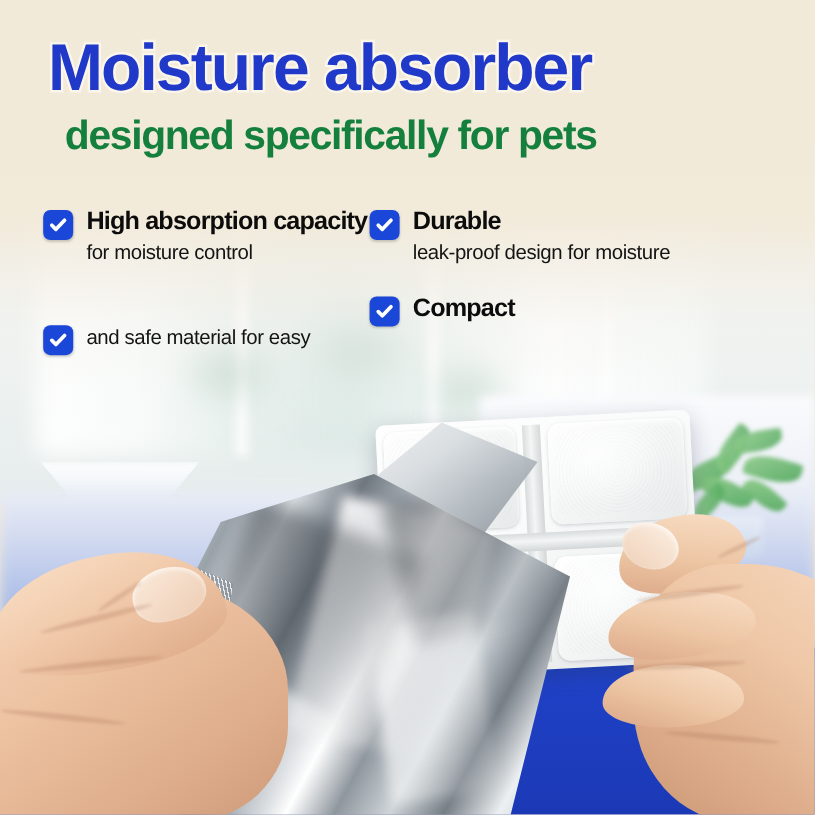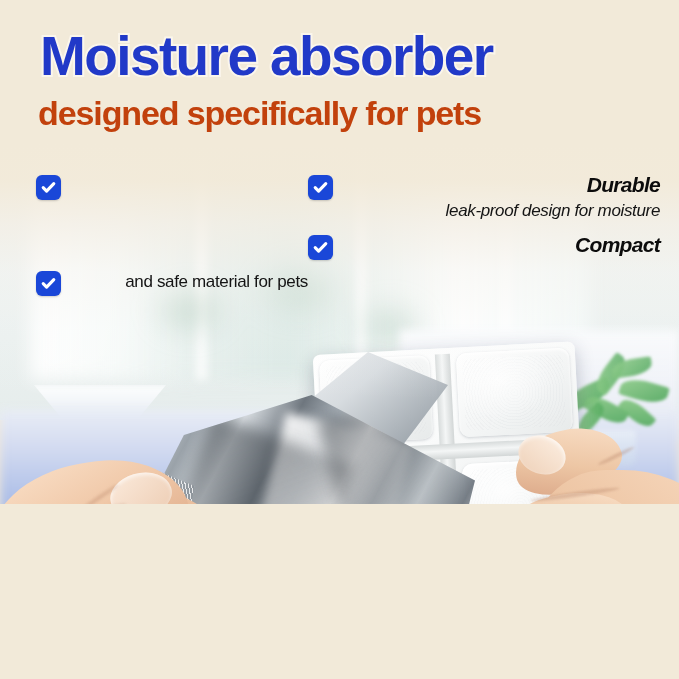--- a/index.html
+++ b/index.html
@@ -5,24 +5,23 @@
   * { margin:0; padding:0; box-sizing:border-box; }
   html,body { width:679px; height:679px; overflow:hidden; }
   body {
     font-family:"Liberation Sans", sans-serif;
     background:#F2EAD9;
     position:relative;
   }
 
   #stage {
     position:absolute; inset:0;
-    width:679px; height:504px;
+    width:679px; height:679px;
     overflow:hidden;
     background:#F2EAD9;
-    text-align:right;
   }
 
   
   .photo-scene { position:absolute; left:0; top:0; width:679px; height:679px; }
 
   
   .scene-wall{
     position:absolute; left:0; top:120px; width:679px; height:300px;
     background:
       linear-gradient(180deg,#F4F7F6 0%,#EEF3F2 45%,#E6EDEC 100%);
@@ -255,35 +254,35 @@
     position:absolute; left:40px; top:24px;
     font-size:55px; line-height:64px;
     font-weight:bold;
     letter-spacing:-1.6px;
     color:#2139C8;
     -webkit-text-stroke:4px #FBF6EC;
     paint-order:stroke fill;
     white-space:nowrap;
   }
   .subheadline{
-    position:absolute; left:38px; top:92px;
+    position:absolute; left:54px; top:92px;
     font-size:34px; line-height:42px;
     font-weight:bold;
     letter-spacing:-1.1px;
-    color:#c2410c;
+    color:#15803d;
     white-space:nowrap;
   }
 
   .features{ position:absolute; left:0; top:0; width:679px; height:360px; }
   .feature{ position:absolute; }
   .feature.col-left{ left:36px; width:272px; }
-  .feature.col-right{ left:308px; width:352px;font-style:italic; }
+  .feature.col-right{ left:308px; width:352px; }
 
   .f1{ top:172px; } .f2{ top:268px; }
-  .f3{ top:172px; } .f4{ top:232px; }
+  .f3{ top:172px; } .f4{ top:244px; }
 
   .check-icon{
     position:absolute; left:0; top:3px;
     width:25px; height:25px;
     background:#1A47D8;
     border-radius:6px;
     box-shadow:0 1px 2px rgba(0,0,0,.18);
   }
   .check-icon svg{ position:absolute; left:4px; top:4px; }
 
@@ -385,30 +384,34 @@
     <div class="subheadline">designed specifically for pets</div>
 
     <div class="features">
 
       <div class="feature col-left f1">
         <span class="check-icon">
           <svg width="17" height="17" viewBox="0 0 17 17">
             <path d="M3.2 8.7 L6.6 12.1 L13.8 4.6" fill="none" stroke="#FFFFFF" stroke-width="3.1" stroke-linecap="round" stroke-linejoin="round"></path>
           </svg>
         </span>
+        <div class="feat-body">
+          <div class="feat-title">High absorption capacity</div>
+          <div class="feat-sub">for moisture control</div>
+        </div>
       </div>
 
       <div class="feature col-left f2">
         <span class="check-icon">
           <svg width="17" height="17" viewBox="0 0 17 17">
             <path d="M3.2 8.7 L6.6 12.1 L13.8 4.6" fill="none" stroke="#FFFFFF" stroke-width="3.1" stroke-linecap="round" stroke-linejoin="round"></path>
           </svg>
         </span>
         <div class="feat-body">
-          <div class="feat-sub">and safe material for pets</div>
+          <div class="feat-sub">and safe material for easy</div>
         </div>
       </div>
 
       <div class="feature col-right f3">
         <span class="check-icon">
           <svg width="17" height="17" viewBox="0 0 17 17">
             <path d="M3.2 8.7 L6.6 12.1 L13.8 4.6" fill="none" stroke="#FFFFFF" stroke-width="3.1" stroke-linecap="round" stroke-linejoin="round"></path>
           </svg>
         </span>
         <div class="feat-body">

